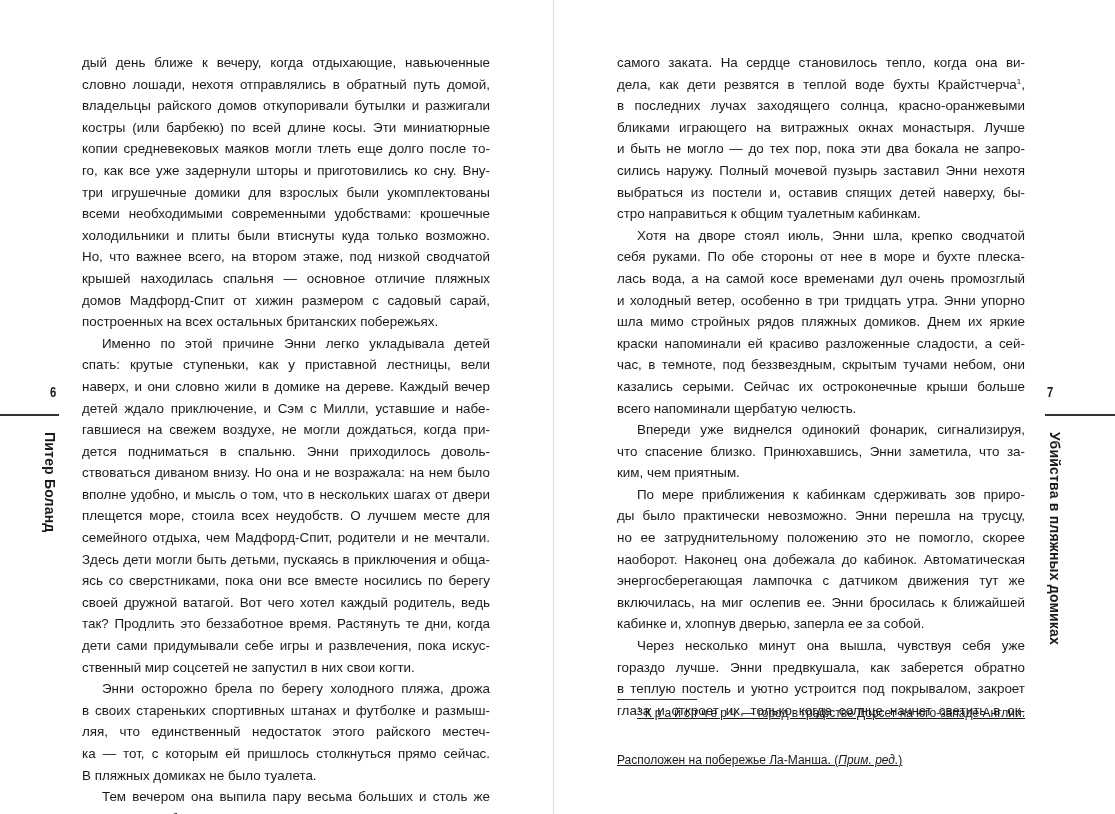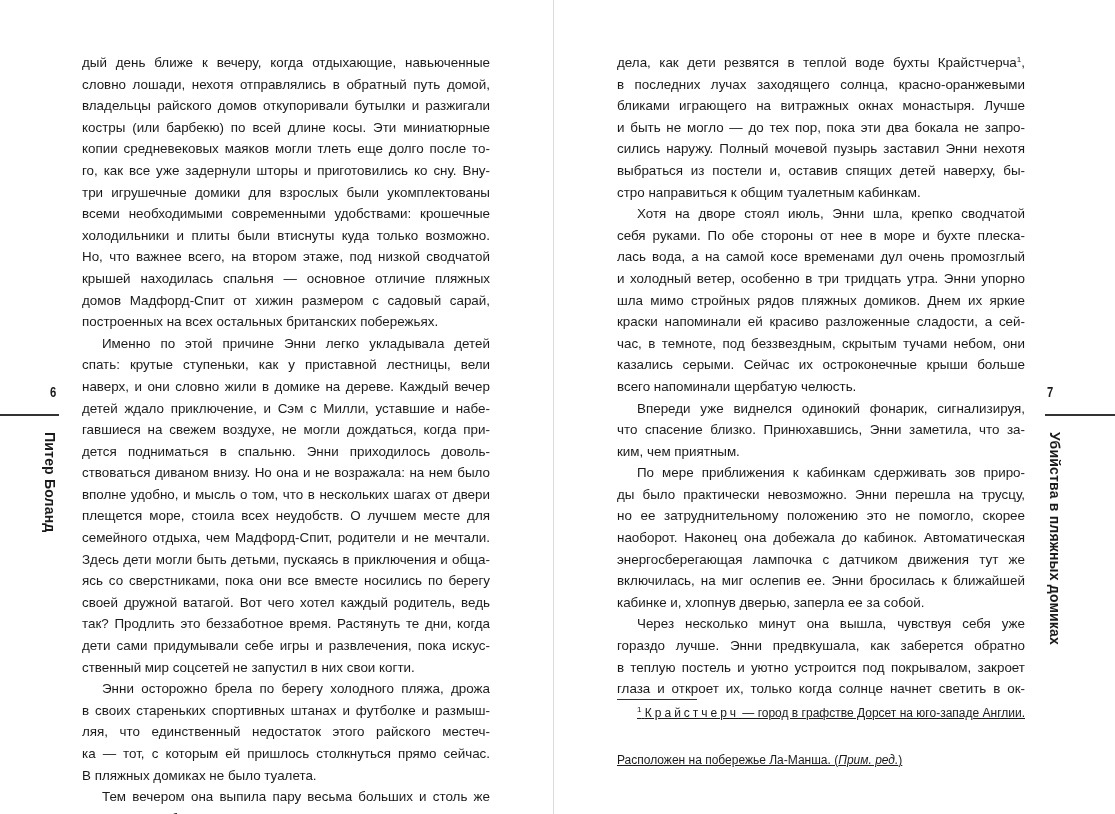--- a/index.html
+++ b/index.html
@@ -69,20 +69,21 @@
     </div>
   <div class="folio" style="left:49px; top:383px;">6</div>
   <div class="rule-side" style="left:0; top:414px; width:59px;"></div>
   <div class="runhead" style="left:58px; top:432px; transform:rotate(90deg);">Питер Боланд</div>
 </div>
 
 <div class="gutter"></div>
 
 <div class="page page-right">
   <div class="text" id="right-text">
+      <span class="line">самого заката. На сердце становилось тепло, когда она ви-</span>
       <span class="line"><span>дела, как дети резвятся в теплой воде бухты Крайстчерча</span><sup>1</sup><span>,</span></span>
       <span class="line">в последних лучах заходящего солнца, красно-оранжевыми</span>
       <span class="line">бликами играющего на витражных окнах монастыря. Лучше</span>
       <span class="line">и быть не могло — до тех пор, пока эти два бокала не запро-</span>
       <span class="line">сились наружу. Полный мочевой пузырь заставил Энни нехотя</span>
       <span class="line">выбраться из постели и, оставив спящих детей наверху, бы-</span>
       <span class="line last">стро направиться к общим туалетным кабинкам.</span>
       <span class="line indent">Хотя на дворе стоял июль, Энни шла, крепко сводчатой</span>
       <span class="line">себя руками. По обе стороны от нее в море и бухте плеска-</span>
       <span class="line">лась вода, а на самой косе временами дул очень промозглый</span>

